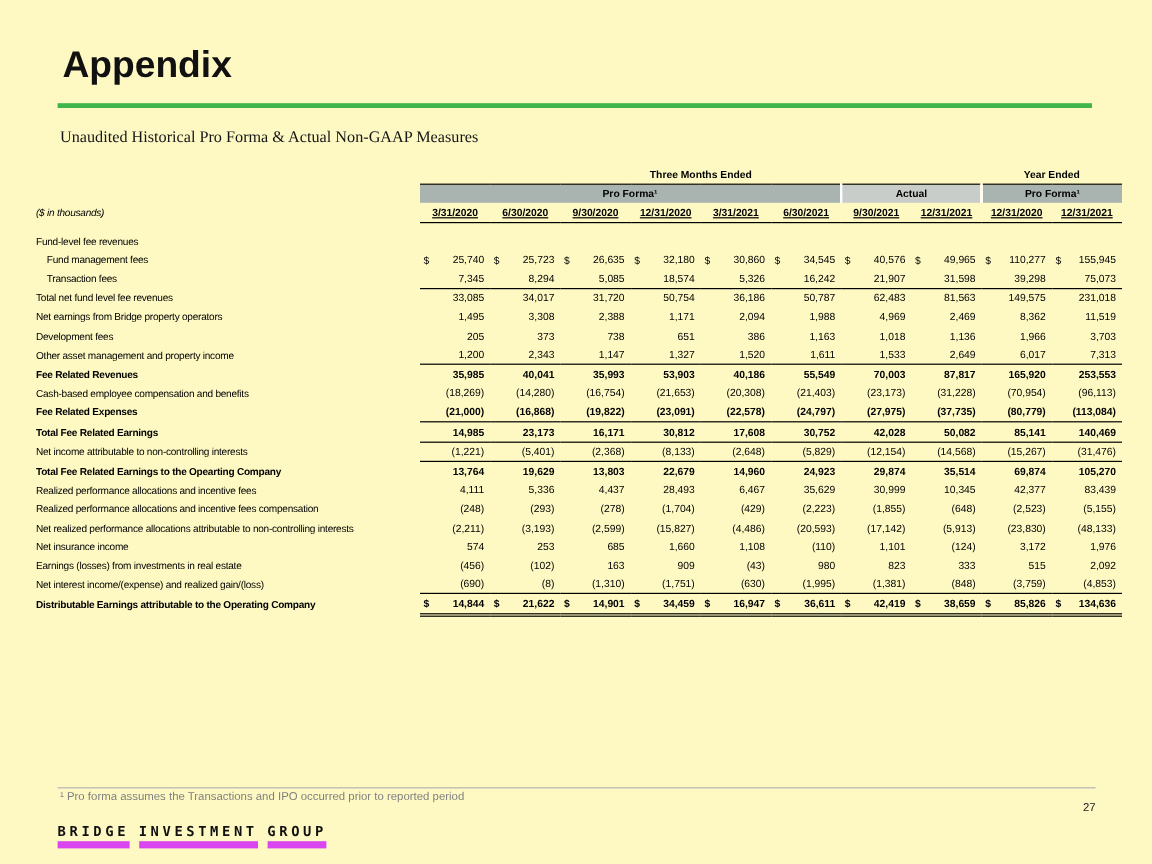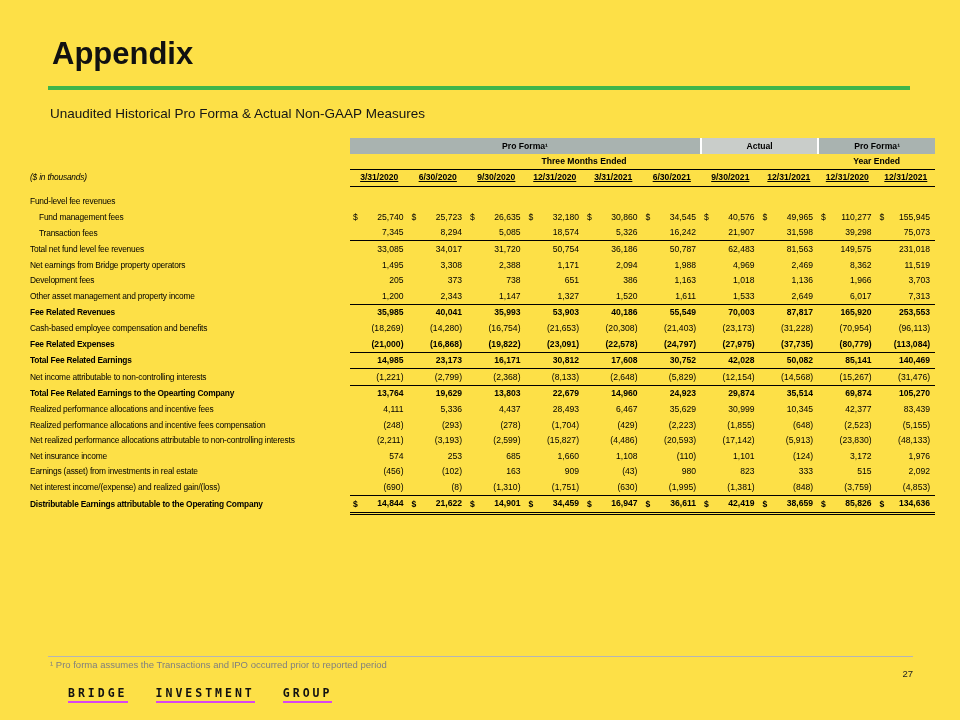--- a/index.html
+++ b/index.html
@@ -1,21 +1,21 @@
 <!DOCTYPE html>
 <html><head>
 <meta charset="utf-8">
 <style>
   html,body{margin:0;padding:0;}
   body{width:960px;height:720px;background:#fff;font-family:"Liberation Sans",sans-serif;color:#000;}
-  .slide{position:relative;width:960px;height:720px;overflow:hidden;background:#fde047;}
+  .slide{position:relative;width:960px;height:720px;overflow:hidden;background:#fef9c3;}
 
   .page-title{position:absolute;left:52px;top:36px;font-size:31px;font-weight:bold;color:#111;letter-spacing:0px;}
   .accent-rule{position:absolute;left:48px;top:86px;width:862px;height:4px;background:#3fb54a;}
-  .subtitle{position:absolute;left:50px;top:106px;font-size:13.5px;color:#151515;}
+  .subtitle{position:absolute;left:50px;top:106px;font-size:13.5px;color:#151515;font-family:Liberation Serif, serif;}
 
   .table-wrap{position:absolute;left:30px;top:138px;width:905px;}
   table{border-collapse:collapse;table-layout:fixed;width:905px;}
   td{padding:0;height:15.6px;white-space:nowrap;overflow:hidden;vertical-align:middle;font-size:8.6px;line-height:1;}
   td.lbl{text-align:left;font-size:8.4px;letter-spacing:-0.2px;overflow:visible;}
   td.lbl.ind{padding-left:9px;}
   td.unit{font-style:italic;}
   td.sec{height:13px;text-align:center;font-weight:bold;}
   td.gap{border-left:2.5px solid #fff;}
   td.grp{height:13px;text-align:center;font-weight:bold;border-bottom:1px solid #000;}
@@ -25,21 +25,21 @@
   .dol{position:absolute;left:3px;top:50%;transform:translateY(-50%);}
   tr.bold td{font-weight:bold;margin-top:12px;}
   td.bs{border-bottom:1px solid #000;}
   td.bh{border-bottom:1.5px solid #000;}
   td.bd{border-bottom:3px double #000;}
 
   .footer-line{position:absolute;left:48px;top:656px;width:865px;border-top:1px solid #b5b5b5;}
   .footnote{position:absolute;left:50px;top:659px;font-size:9.5px;color:#7f7f7f;}
   .page-number{position:absolute;left:863px;top:668px;width:50px;text-align:right;font-size:9.5px;color:#222;}
   .logo{position:absolute;left:48px;top:686px;font-family:"DejaVu Sans Mono",monospace;font-weight:bold;font-size:11.5px;color:#111;letter-spacing:3px;}
-  .logo span{border-bottom:2px solid #d946ef;padding-bottom:1px;margin-right:8px;margin-left:20px;}
+  .logo span{border-bottom:6px solid #d946ef;padding-bottom:1px;margin-right:8px;}
 </style>
 </head>
 <body>
 
 <div class="slide">
   <div class="page-title">Appendix</div>
   <div class="accent-rule" style="background: rgb(63, 181, 74);"></div>
   <div class="subtitle">Unaudited Historical Pro Forma &amp; Actual Non-GAAP Measures</div>
 
   <div class="table-wrap">
@@ -53,28 +53,28 @@
           <col style="width:58.5px">
           <col style="width:58.5px">
           <col style="width:58.5px">
           <col style="width:58.5px">
           <col style="width:58.5px">
           <col style="width:58.5px">
         </colgroup>
         <tbody>
           <tr>
             <td class="lbl"></td>
+            <td class="grp" colspan="8">Three Months Ended</td>
+            <td class="grp" colspan="2">Year Ended</td>
+          </tr>
+          <tr>
+            <td class="lbl"></td>
             <td class="sec" colspan="6" style="background:#a9b3b0">Pro Forma¹</td>
             <td class="sec gap" colspan="2" style="background:#c9cdca">Actual</td>
             <td class="sec gap" colspan="2" style="background:#a9b3b0">Pro Forma¹</td>
-          </tr>
-          <tr>
-            <td class="lbl"></td>
-            <td class="grp" colspan="8">Three Months Ended</td>
-            <td class="grp" colspan="2">Year Ended</td>
           </tr>
           <tr>
             <td class="lbl unit">($ in thousands)</td>
             <td class="date">3/31/2020</td>
             <td class="date">6/30/2020</td>
             <td class="date">9/30/2020</td>
             <td class="date">12/31/2020</td>
             <td class="date">3/31/2021</td>
             <td class="date">6/30/2021</td>
             <td class="date">9/30/2021</td>
@@ -224,21 +224,21 @@
             <td class="val bh">17,608</td>
             <td class="val bh">30,752</td>
             <td class="val bh">42,028</td>
             <td class="val bh">50,082</td>
             <td class="val bh">85,141</td>
             <td class="val bh">140,469</td>
           </tr>
           <tr>
             <td class="lbl">Net income attributable to non-controlling interests</td>
             <td class="val bh">(1,221)</td>
-            <td class="val bh">(2,799)</td>
+            <td class="val bh">(5,401)</td>
             <td class="val bh">(2,368)</td>
             <td class="val bh">(8,133)</td>
             <td class="val bh">(2,648)</td>
             <td class="val bh">(5,829)</td>
             <td class="val bh">(12,154)</td>
             <td class="val bh">(14,568)</td>
             <td class="val bh">(15,267)</td>
             <td class="val bh">(31,476)</td>
           </tr>
           <tr class="bold">
@@ -300,21 +300,21 @@
             <td class="val">685</td>
             <td class="val">1,660</td>
             <td class="val">1,108</td>
             <td class="val">(110)</td>
             <td class="val">1,101</td>
             <td class="val">(124)</td>
             <td class="val">3,172</td>
             <td class="val">1,976</td>
           </tr>
           <tr>
-            <td class="lbl">Earnings (asset) from investments in real estate</td>
+            <td class="lbl">Earnings (losses) from investments in real estate</td>
             <td class="val">(456)</td>
             <td class="val">(102)</td>
             <td class="val">163</td>
             <td class="val">909</td>
             <td class="val">(43)</td>
             <td class="val">980</td>
             <td class="val">823</td>
             <td class="val">333</td>
             <td class="val">515</td>
             <td class="val">2,092</td>

